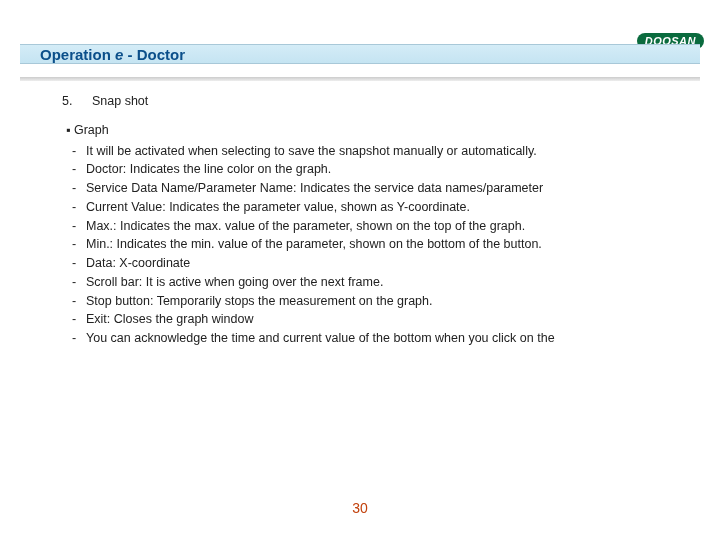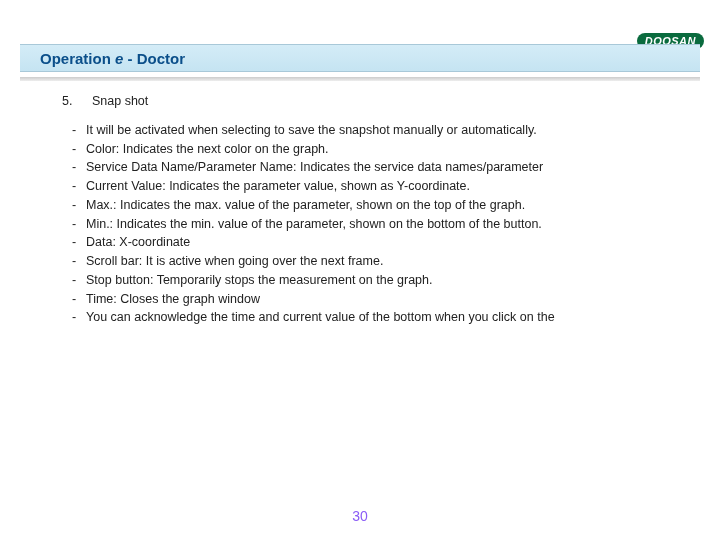--- a/index.html
+++ b/index.html
@@ -36,21 +36,21 @@
     font-style: italic;
     letter-spacing: 0.5px;
     margin-top: 1px;
     font-family: Liberation Serif, serif;
   }
   .title-bar {
     position: absolute;
     top: 44px;
     left: 20px;
     right: 20px;
-    height: 28px;
+    height: 20px;
     background: linear-gradient(#d4ecf7, #c5e4f2);
     border-top: 1px solid #a8c8d8;
     border-bottom: 1px solid #a8c8d8;
     display: flex;
     align-items: center;
     padding-left: 20px;
   }
   .title-text {
     color: #0b4f8a;
     font-weight: bold;
@@ -95,26 +95,26 @@
     flex-shrink: 0;
   }
   .bullet-item .txt {
     flex: 1;
   }
   .cont-line {
     margin-left: 20px;
   }
   .page-number {
     position: absolute;
-    bottom: 16px;
+    bottom: 24px;
     left: 0;
     right: 0;
     text-align: center;
     font-size: 14px;
-    color: #8b5cf6;
+    color: #c2410c;
   }
 </style>
 </head>
 <body>
 
 <div class="logo">
   <div class="logo-main">DOOSAN</div>
   <div class="logo-sub">Infracore</div>
 </div>
 
@@ -125,29 +125,30 @@
 </div>
 
 <div class="gradient-line"></div>
 
 <div class="content">
   <div class="section-num">
     <span class="num">5.</span>
     <span>Snap shot</span>
   </div>
 
+  <div class="sub-head">▪ Graph</div>
 
   <div class="bullet-list">
     <div class="bullet-item">
       <span class="dash">-</span>
       <span class="txt">It will be activated when selecting to save the snapshot manually or automatically.</span>
     </div>
     <div class="bullet-item">
       <span class="dash">-</span>
-      <span class="txt">Color: Indicates the next color on the graph.</span>
+      <span class="txt">Doctor: Indicates the line color on the graph.</span>
     </div>
     <div class="bullet-item">
       <span class="dash">-</span>
       <span class="txt">Service Data Name/Parameter Name: Indicates the service data names/parameter</span>
     </div>
     <div class="bullet-item">
       <span class="dash">-</span>
       <span class="txt">Current Value: Indicates the parameter value, shown as Y-coordinate.</span>
     </div>
     <div class="bullet-item">
@@ -165,21 +166,21 @@
     <div class="bullet-item">
       <span class="dash">-</span>
       <span class="txt">Scroll bar: It is active when going over the next frame.</span>
     </div>
     <div class="bullet-item">
       <span class="dash">-</span>
       <span class="txt">Stop button: Temporarily stops the measurement on the graph.</span>
     </div>
     <div class="bullet-item">
       <span class="dash">-</span>
-      <span class="txt">Time: Closes the graph window</span>
+      <span class="txt">Exit: Closes the graph window</span>
     </div>
     <div class="bullet-item">
       <span class="dash">-</span>
       <span class="txt">You can acknowledge the time and current value of the bottom when you click on the</span>
     </div>
   </div>
 </div>
 
 <div class="page-number">30</div>
 

